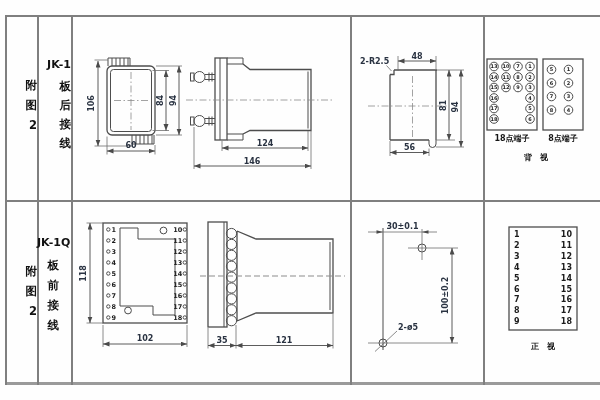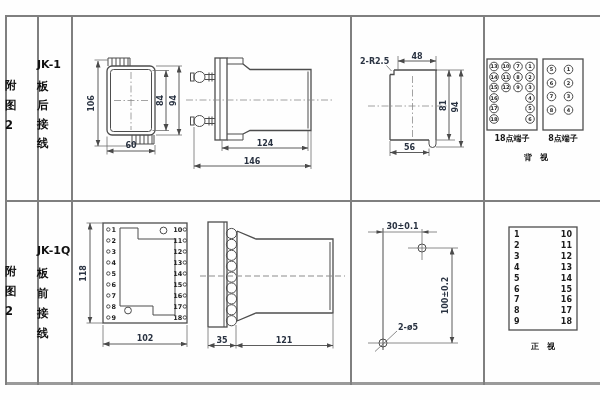--- a/index.html
+++ b/index.html
@@ -13,21 +13,21 @@
   svg text.cjk{fill:#151515;font-weight:600;}
   svg text.pin{font-size:5px;font-weight:700;fill:#1c1c1c;}
   svg text.pin6{font-size:6.5px;font-weight:600;fill:#1c1c1c;}
   svg text.tbl{font-size:8px;font-weight:600;fill:#1c1c1c;}
   .oline{stroke:#4d4d4d;fill:none;stroke-width:1.3;}
   .o1{stroke:#4d4d4d;fill:none;stroke-width:1;}
   .thin{stroke:#6e6e6e;fill:none;stroke-width:0.8;}
   .dim{stroke:#4a4a4a;fill:none;stroke-width:0.9;}
   .cl{stroke:#8c8c8c;fill:none;stroke-width:0.8;stroke-dasharray:7 2.5 1.5 2.5;}
   .dash{stroke:#8c8c8c;fill:none;stroke-width:1;stroke-dasharray:6 3;}
-  .cell-label{position:absolute;text-align:left;color:#111;z-index:6;}
+  .cell-label{position:absolute;text-align:right;color:#111;z-index:6;}
   .cell-label .zh{display:block;font-size:11.5px;line-height:20px;font-weight:600;}
   .cell-label .model{display:block;font-size:11px;line-height:16px;font-weight:700;margin-bottom:4px;white-space:nowrap;}
   .cell-label .w19{line-height:19px;}
 </style>
 </head>
 <body>
 
 <div id="sheet">
 
   <div class="hline" style="top:15px"></div>
@@ -50,21 +50,21 @@
     <span class="zh w19">后</span>
     <span class="zh w19">接</span>
     <span class="zh w19">线</span>
   </div>
 
   <div class="cell-label" style="left:5px;top:261px;width:32px">
     <span class="zh">附</span>
     <span class="zh">图</span>
     <span class="zh">2</span>
   </div>
-  <div class="cell-label" style="left:37px;top:243px;width:22px">
+  <div class="cell-label" style="left:37px;top:235px;width:22px">
     <span class="model">JK-1Q</span>
     <span class="zh">板</span>
     <span class="zh">前</span>
     <span class="zh">接</span>
     <span class="zh">线</span>
   </div>
 
   <svg style="left:71px;top:15px" width="279" height="186" viewBox="71 15 279 186">
     <defs>
       <marker id="ar1" markerWidth="8" markerHeight="6" refX="6.5" refY="2.5" orient="auto-start-reverse" markerUnits="userSpaceOnUse">

